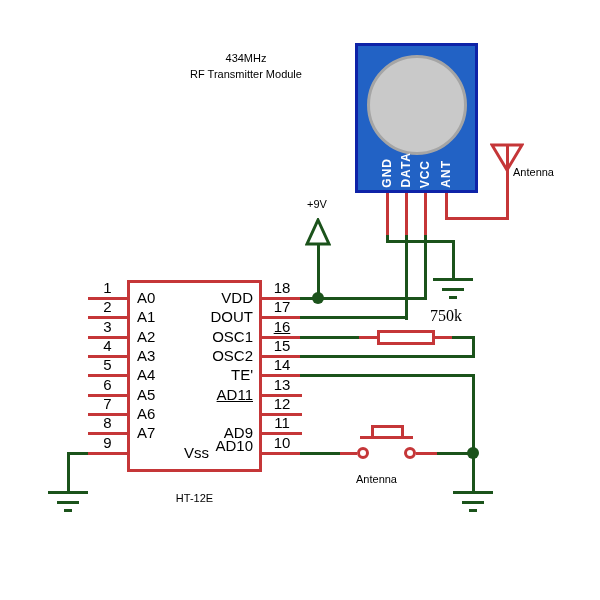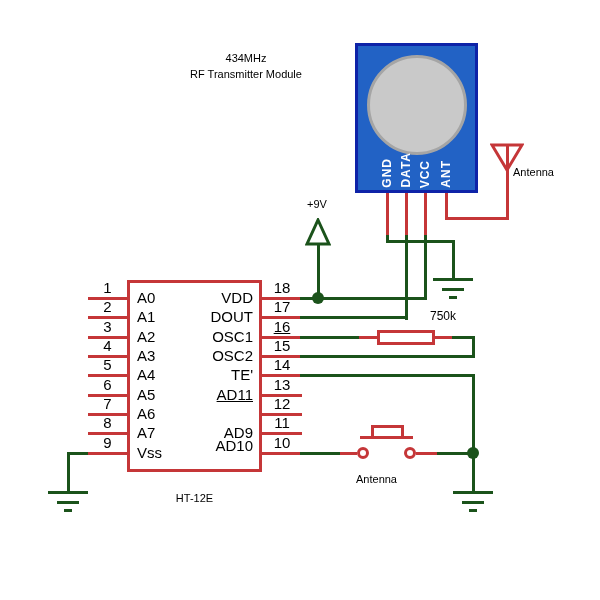--- a/index.html
+++ b/index.html
@@ -81,21 +81,21 @@
   <div class="w wg" style="left:300px;top:316px;width:108px;height:3px;"></div>
   <div class="dot" style="left:312px;top:292px;"></div>
 
   <div class="w wg" style="left:300px;top:336px;width:60px;height:3px;"></div>
   <div class="w wr" style="left:359px;top:336px;width:18px;height:3px;"></div>
   <div class="resistor"></div>
   <div class="w wr" style="left:435px;top:336px;width:18px;height:3px;"></div>
   <div class="w wg" style="left:452px;top:336px;width:23px;height:3px;"></div>
   <div class="w wg" style="left:472px;top:336px;width:3px;height:22px;"></div>
   <div class="w wg" style="left:300px;top:355px;width:175px;height:3px;"></div>
-  <div class="txt" style="left:430px;top:308px;font-size:12px;">750k</div>
+  <div class="txt" style="left:430px;top:308px;font-size:16px;font-family:Liberation Serif, serif;">750k</div>
 
   <div class="w wg" style="left:300px;top:374px;width:175px;height:3px;"></div>
   <div class="w wg" style="left:472px;top:374px;width:3px;height:81px;"></div>
 
   <div class="w wg" style="left:300px;top:452px;width:40px;height:3px;"></div>
   <div class="w wr" style="left:340px;top:452px;width:17px;height:3px;"></div>
   <div class="w wr" style="left:360px;top:436px;width:53px;height:3px;"></div>
   <div class="w wr" style="left:371px;top:427px;width:3px;height:10px;"></div>
   <div class="w wr" style="left:371px;top:425px;width:33px;height:3px;"></div>
   <div class="w wr" style="left:401px;top:427px;width:3px;height:10px;"></div>
@@ -170,21 +170,21 @@
   <div class="pin-num rt" style="left:264px;top:434px;">10</div>
 
   <div class="ic-lbl" style="top:289px;">A0</div>
   <div class="ic-lbl" style="top:308px;">A1</div>
   <div class="ic-lbl" style="top:328px;">A2</div>
   <div class="ic-lbl" style="top:347px;">A3</div>
   <div class="ic-lbl" style="top:366px;">A4</div>
   <div class="ic-lbl" style="top:386px;">A5</div>
   <div class="ic-lbl" style="top:405px;">A6</div>
   <div class="ic-lbl" style="top:424px;">A7</div>
-  <div class="ic-lbl" style="top:444px;">Vss</div>
+  <div class="ic-lbl" style="top:444px;margin-left:47px;">Vss</div>
 
   <div class="ic-lbl rt" style="top:308px;">DOUT</div>
   <div class="ic-lbl rt" style="top:289px;">VDD</div>
   <div class="ic-lbl rt" style="top:328px;">OSC1</div>
   <div class="ic-lbl rt" style="top:347px;">OSC2</div>
   <div class="ic-lbl rt" style="top:366px;">TE'</div>
   <div class="ic-lbl rt" style="top:386px;text-decoration:underline;">AD11</div>
   <div class="ic-lbl rt" style="top:405px;margin-top:32px;">AD10</div>
   <div class="ic-lbl rt" style="top:424px;">AD9</div>
 

